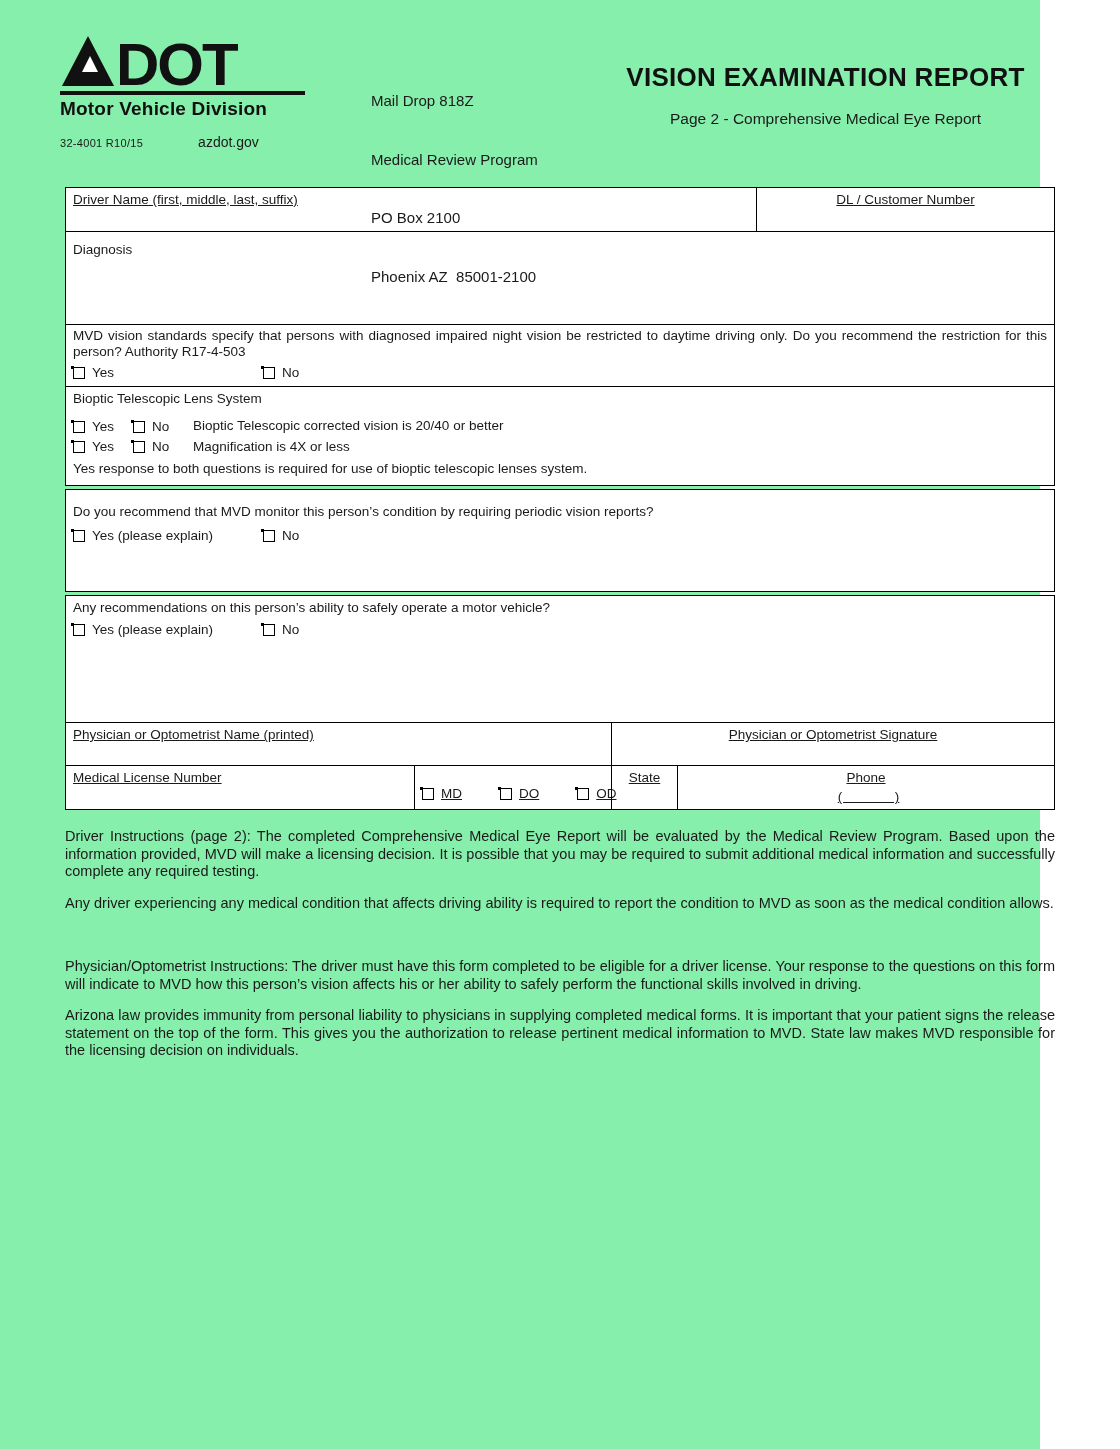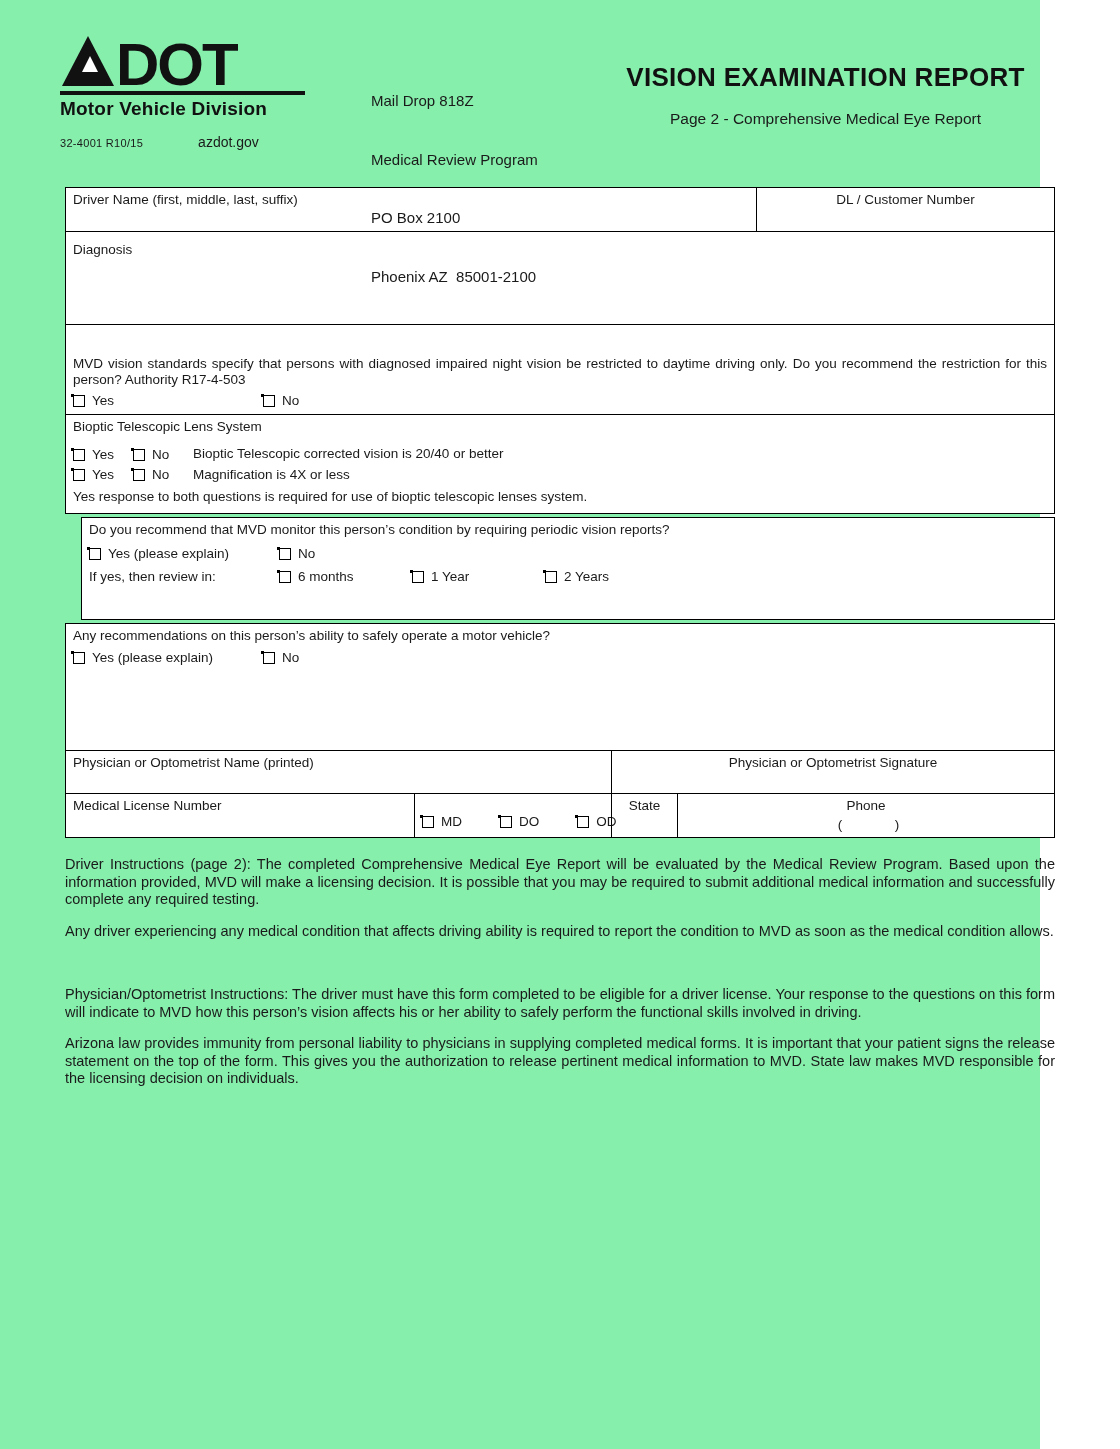--- a/index.html
+++ b/index.html
@@ -26,24 +26,24 @@
   .doc-subtitle { font-size:15.5px; margin-top:17px; }
 
   
   .form-area { margin:0 65px; width:990px; }
   .box {
     border:1px solid #000; box-sizing:border-box;
     font-size:13.5px; line-height:16px;
     margin-top:-1px; background:#fff;
   }
   .box.gap { margin-top:3px; }
-  .row { display:flex; }
+  .row { display:flex;text-decoration:underline; }
   .cell { padding:4px 7px; box-sizing:border-box; }
   .cell + .cell { border-left:1px solid #000;text-align:center; }
-  .justify { text-align:justify;margin-top:28px; }
+  .justify { text-align:justify; }
   .pre { white-space:pre; }
 
   
   .cbi { display:inline-flex; align-items:center; vertical-align:middle; }
   .cb {
     display:inline-block; width:10px; height:10px;
     border:1.5px solid #000; margin-right:7px; position:relative;
     background:#fff; flex:0 0 auto;
   }
   .cb::before { content:""; position:absolute; left:-3px; top:-2px; width:3px; height:3px; background:#000; }
@@ -54,21 +54,21 @@
   #row-name { min-height:45px; }
   #row-name .cell-left { width:690px; flex:0 0 690px; }
   #row-name .cell-right { flex:1; }
   #box-diagnosis { min-height:94px; padding:10px 7px; }
   #box-nightvision { padding:3px 7px 5px; }
   #box-nightvision .cbrow { margin-top:5px; }
   #box-bioptic { min-height:100px; padding:4px 7px 6px; }
   #box-bioptic .brow1 { margin-top:11px; }
   #box-bioptic .brow2 { margin-top:4px; }
   #box-bioptic .bnote { margin-top:6px; }
-  #box-monitor { min-height:103px; padding:4px 7px;margin-left:16px; }
+  #box-monitor { min-height:103px; padding:14px 7px; }
   #box-monitor .mrow { margin-top:7px; }
   #box-recommend { min-height:128px; padding:4px 7px; }
   #box-recommend .rrow { margin-top:5px; }
   #row-physician { min-height:44px; }
   #row-physician .cell-left { width:545px; flex:0 0 545px; }
   #row-physician .cell-right { flex:1; }
   #row-license { min-height:42px; }
   #row-license .c-lic { width:348px; flex:0 0 348px; }
   #row-license .c-deg { width:197px; flex:0 0 197px; display:flex; align-items:flex-end; padding-bottom:7px; gap:38px; }
   #row-license .c-state { width:66px; flex:0 0 66px; }
@@ -170,32 +170,20 @@
       <div>Do you recommend that MVD monitor this person’s condition by requiring periodic vision reports?</div>
       <div class="mrow">
         <span class="cbi w190">
             <span class="cb"></span>
             <span>Yes  (please explain)</span>
           </span><span class="cbi">
             <span class="cb"></span>
             <span>No</span>
           </span>
       </div>
-      <div class="mrow">
-        <span class="w190" style="display:inline-block;">If yes, then review in:</span><span class="cbi w133">
-            <span class="cb"></span>
-            <span>6 months</span>
-          </span><span class="cbi w133">
-            <span class="cb"></span>
-            <span>1 Year</span>
-          </span><span class="cbi">
-            <span class="cb"></span>
-            <span>2 Years</span>
-          </span>
-      </div>
     </div>
 
     <div class="box gap" id="box-recommend">
       <div>Any recommendations on this person’s ability to safely operate a motor vehicle?</div>
       <div class="rrow">
         <span class="cbi w190">
             <span class="cb"></span>
             <span>Yes  (please explain)</span>
           </span><span class="cbi">
             <span class="cb"></span>

